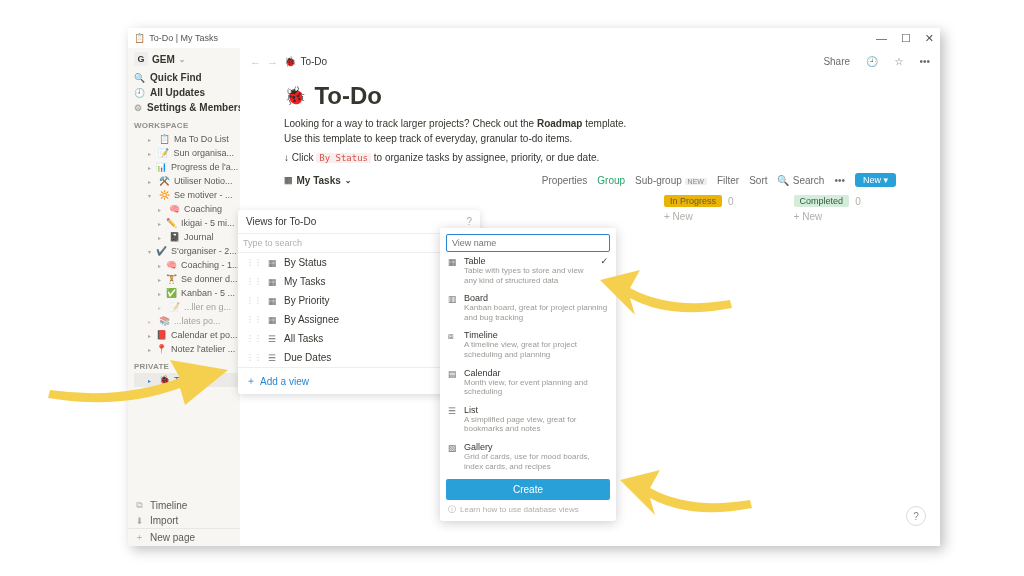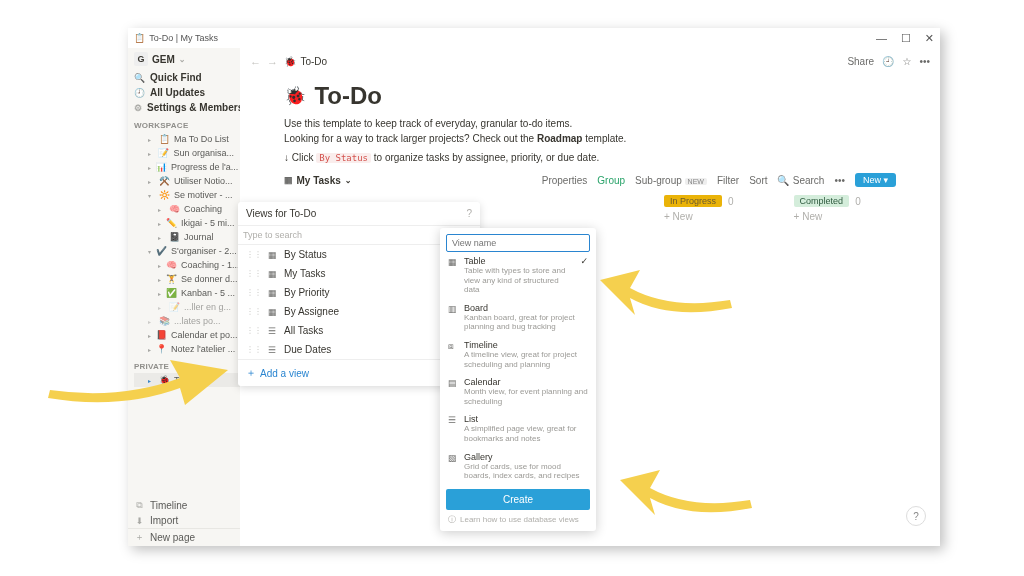--- a/index.html
+++ b/index.html
@@ -22,21 +22,21 @@
 .sb-tree .l1{padding-left:14px}
 .sb-tree .l2{padding-left:24px}
 .sb-tree .tri{width:6px;font-size:6px;color:#a9a9a5}
 .emo{font-size:9px;width:10px;display:inline-block;text-align:center}
 .sidebar-footer{margin-top:auto}
 .private-sel{background:#ebeae7;font-weight:500}
 .private-sel .tri{color:#3a87c7}
 .main{flex:1;display:flex;flex-direction:column;position:relative}
 .topbar{height:26px;display:flex;align-items:center;justify-content:space-between;padding:0 10px;font-size:10px;color:#6b6b69}
 .topbar-left{display:flex;align-items:center;gap:6px}
-.topbar-right{display:flex;align-items:center;gap:8px}
+.topbar-right{display:flex;align-items:center;gap:16px}
 .nav-arr{color:#c0bfbb;font-size:11px}
 .crumb{display:flex;align-items:center;gap:4px;color:#37352f}
 .content{padding:8px 44px 0;font-size:10px;color:#37352f}
 .page-title{display:flex;align-items:center;gap:8px;margin-bottom:4px}
 .page-title .big{font-size:18px}
 .page-title h1{font-size:24px;font-weight:700}
 .desc{margin-top:6px;line-height:1.5;color:#37352f;font-size:10px}
 .desc .rm{font-weight:600}
 .hint{margin-top:6px;font-size:10px}
 .hint .code{font-family:SFMono-Regular,Consolas,monospace;background:#faedec;color:#d3534e;padding:0 3px;border-radius:2px;font-size:9px}
@@ -48,31 +48,31 @@
 .db-actions .badge{background:#eee;color:#888;font-size:7px;padding:0 3px;border-radius:2px}
 .db-actions .new{background:#2aa0d8;color:#fff;padding:2px 8px;border-radius:3px;font-size:9px;font-weight:500}
 .board{margin-top:8px;display:flex;gap:60px;padding-left:380px}
 .col-head{display:flex;align-items:center;gap:6px;font-size:10px}
 .pill{padding:1px 6px;border-radius:2px;font-size:9px}
 .pill.prog{background:#eab308;color:#6b5a2e}
 .pill.done{background:#d4eddb;color:#2e5a3e}
 .col-head .cnt{color:#b0afab}
 .newrow{color:#b0afab;font-size:10px;margin-top:4px}
 
-.views-panel{position:absolute;top:202px;left:238px;width:242px;background:#fff;border-radius:3px;box-shadow:0 2px 8px rgba(0,0,0,.15);font-size:10px;z-index:5}
+.views-panel{position:absolute;top:210px;left:238px;width:242px;background:#fff;border-radius:3px;box-shadow:0 2px 8px rgba(0,0,0,.15);font-size:10px;z-index:5}
 .vp-head{display:flex;justify-content:space-between;padding:6px 8px;color:#37352f;font-weight:500;border-bottom:1px solid #eee}
 .vp-head .q{color:#b0afab}
 .vp-search{padding:4px 5px;color:#b0afab;border-bottom:1px solid #eee;font-size:9px}
 .vp-row{display:flex;align-items:center;justify-content:space-between;padding:4px 8px}
 .vp-left{display:flex;align-items:center;gap:6px;color:#37352f}
 .vp-left .vic{width:10px;font-size:9px;color:#6b6b69}
 .vp-row .drag{color:#c6c5c1;font-size:8px}
 .vp-add{padding:6px 8px;color:#2a85d0;display:flex;align-items:center;gap:4px;border-top:1px solid #eee}
 
-.modal{position:absolute;top:228px;left:440px;width:156px;background:#fff;border-radius:3px;box-shadow:0 2px 12px rgba(0,0,0,.2);font-size:9px;z-index:6;padding:6px}
+.modal{position:absolute;top:228px;left:440px;width:176px;background:#fff;border-radius:3px;box-shadow:0 2px 12px rgba(0,0,0,.2);font-size:9px;z-index:6;padding:6px}
 .modal input{width:100%;padding:3px 5px;font-size:9px;border:1px solid #2a85d0;border-radius:2px;outline:none}
 .vt{display:flex;gap:6px;padding:4px 2px;align-items:flex-start}
 .vt .vtic{width:10px;font-size:9px;color:#6b6b69;margin-top:1px}
 .vt .vtbody{flex:1}
 .vt .vtt{color:#37352f;font-weight:400;font-size:9px}
 .vt .vtd{color:#9b9a96;font-size:8px;line-height:1.2}
 .vt .chk{font-size:9px;color:#37352f}
 .create-btn{width:100%;background:#2aa0d8;color:#fff;border:none;padding:5px;border-radius:2px;font-size:10px;font-weight:500;margin-top:4px;cursor:pointer}
 .learn{display:flex;align-items:center;gap:4px;color:#b0afab;font-size:8px;padding:4px 2px 0}
 
@@ -238,22 +238,22 @@
           <span>•••</span>
         </div>
       </div>
 
       <div class="content">
         <div class="page-title">
           <span class="big">🐞</span>
           <h1>To-Do</h1>
         </div>
         <div class="desc">
+          <div><span>Looking for a way to track larger projects? Check out the </span><span class="rm">Roadmap</span><span> template.</span></div>
           <div>Use this template to keep track of everyday, granular to-do items.</div>
-          <div><span>Looking for a way to track larger projects? Check out the </span><span class="rm">Roadmap</span><span> template.</span></div>
         </div>
         <div class="hint">
           <span>↓ Click </span>
           <span class="code">By Status</span>
           <span> to organize tasks by assignee, priority, or due date.</span>
         </div>
 
         <div class="db-bar">
           <div class="db-tabs">
             <span class="bic">▦</span>

